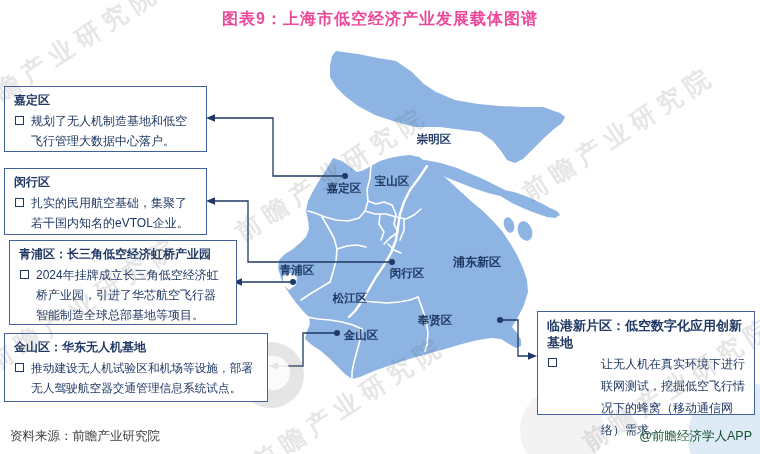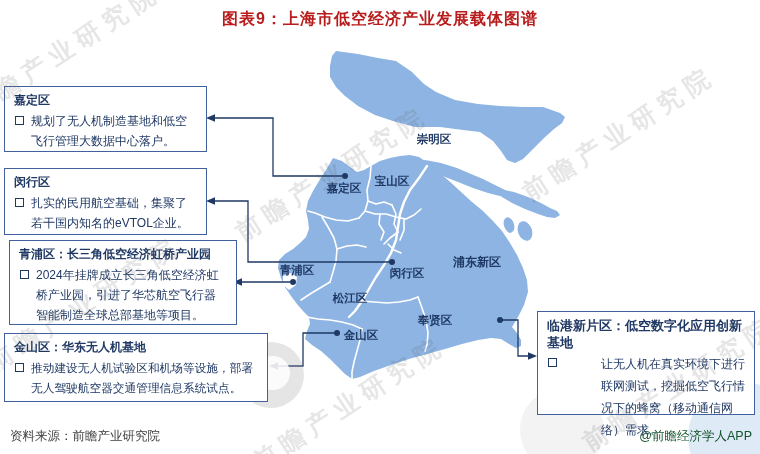--- a/index.html
+++ b/index.html
@@ -2,21 +2,21 @@
 <html><head>
 <meta charset="utf-8">
 <style>
   html,body{margin:0;padding:0;background:#ffffff;}
   .stage{
     position:relative;width:760px;height:454px;background:#ffffff;overflow:hidden;
     font-family:"Liberation Sans","DejaVu Sans",sans-serif;
   }
   .title{
     position:absolute;top:9px;left:0;width:100%;text-align:center;
-    font-size:16px;font-weight:bold;color:#b91c1c;letter-spacing:1px;z-index:3;
+    font-size:16px;font-weight:bold;color:#ec4899;letter-spacing:1px;z-index:3;
   }
   .map-svg{position:absolute;left:0;top:0;z-index:1;}
   .district-label{
     position:absolute;transform:translate(-50%,-50%);
     font-size:11.5px;font-weight:bold;color:#1F3864;white-space:nowrap;z-index:2;
   }
   .dl-chongming{left:434px;top:111px;margin-top:28px;}
   .dl-jiading{left:344px;top:188px;}
   .dl-baoshan{left:392px;top:181px;font-family:Liberation Serif, serif;}
   .dl-qingpu{left:297px;top:270px;}

